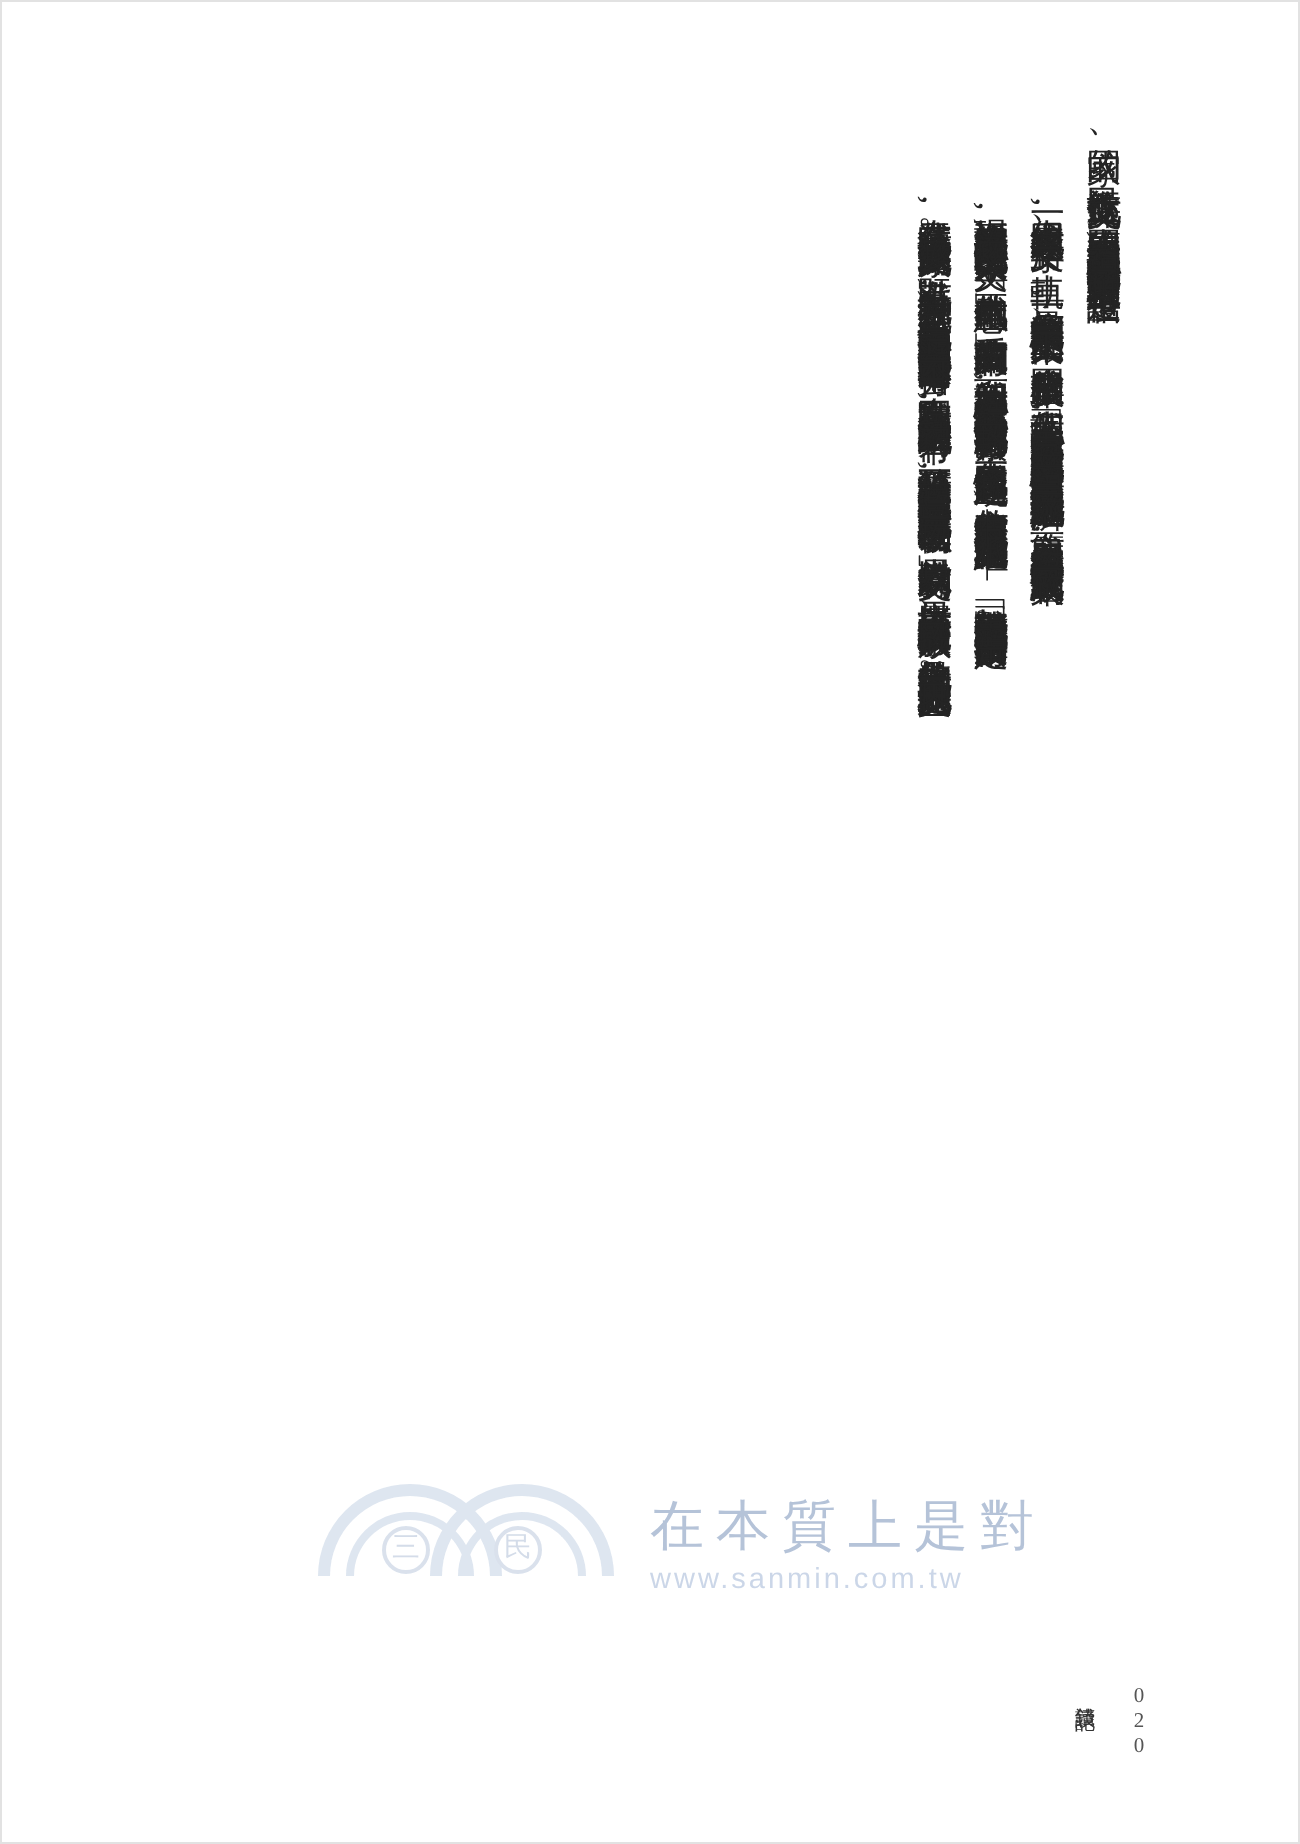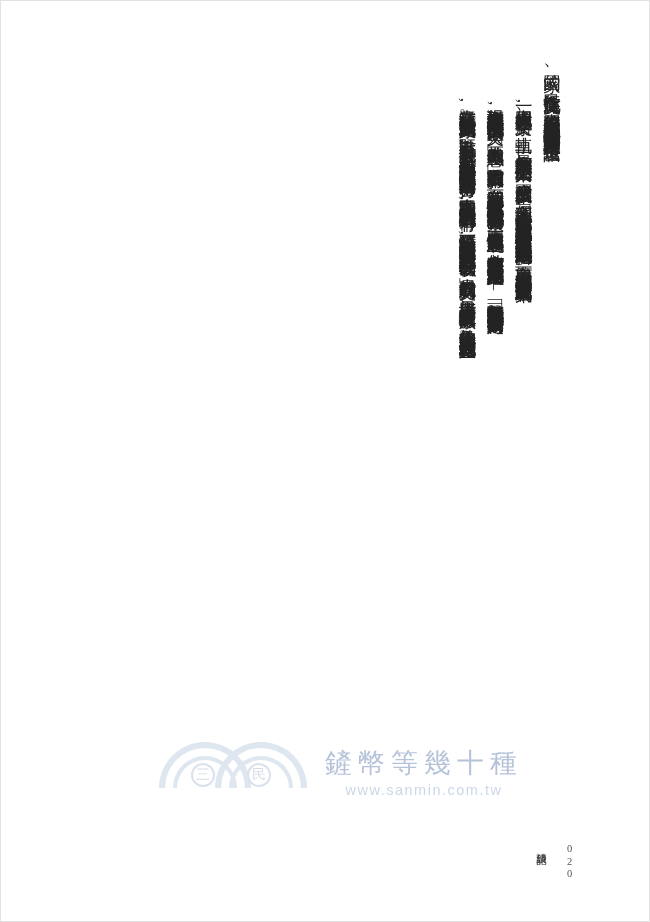--- a/index.html
+++ b/index.html
@@ -70,21 +70,20 @@
     letter-spacing: 6px;
     color: #a9b9d2;
     white-space: nowrap;
   }
   .wm-url {
     font-family: "Liberation Sans", "DejaVu Sans", sans-serif;
     font-size: 14.5px;
     letter-spacing: 1.5px;
     color: #c3d0e4;
     margin-top: 1px;
-    text-align: center;
   }
 
   
   .folio-page-number {
     position: absolute;
     top: 842px; right: 74px;
     writing-mode: vertical-rl;
     text-orientation: upright;
     font-size: 10.5px;
     letter-spacing: 1.5px;
@@ -119,21 +118,21 @@
       <div class="arch a3"></div>
       <div class="arch a4"></div>
       <div class="wm-circle c1">
         <span>三</span>
       </div>
       <div class="wm-circle c2">
         <span>民</span>
       </div>
     </div>
     <div class="wm-text">
-      <div class="wm-store">鏟幣等幾十種</div>
+      <div class="wm-store">在本質上是對</div>
       <div class="wm-url">www.sanmin.com.tw</div>
     </div>
   </div>
 
   <div class="folio-page-number">020</div>
   <div class="folio-book-title">讀錢記</div>
 
 </div>
 
 </body></html>

